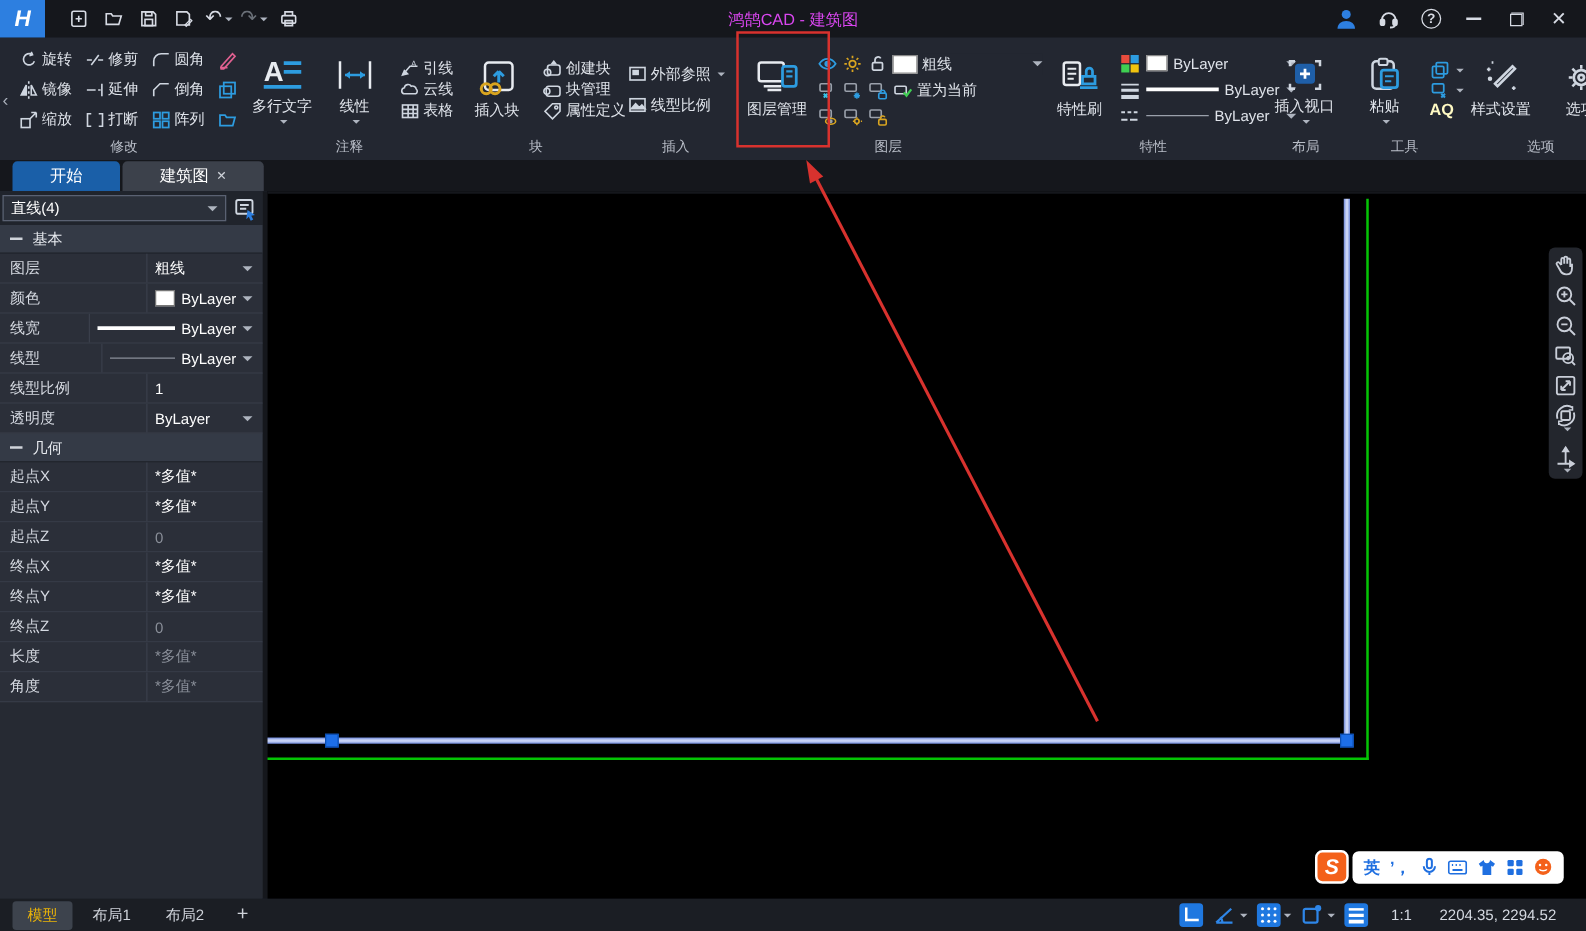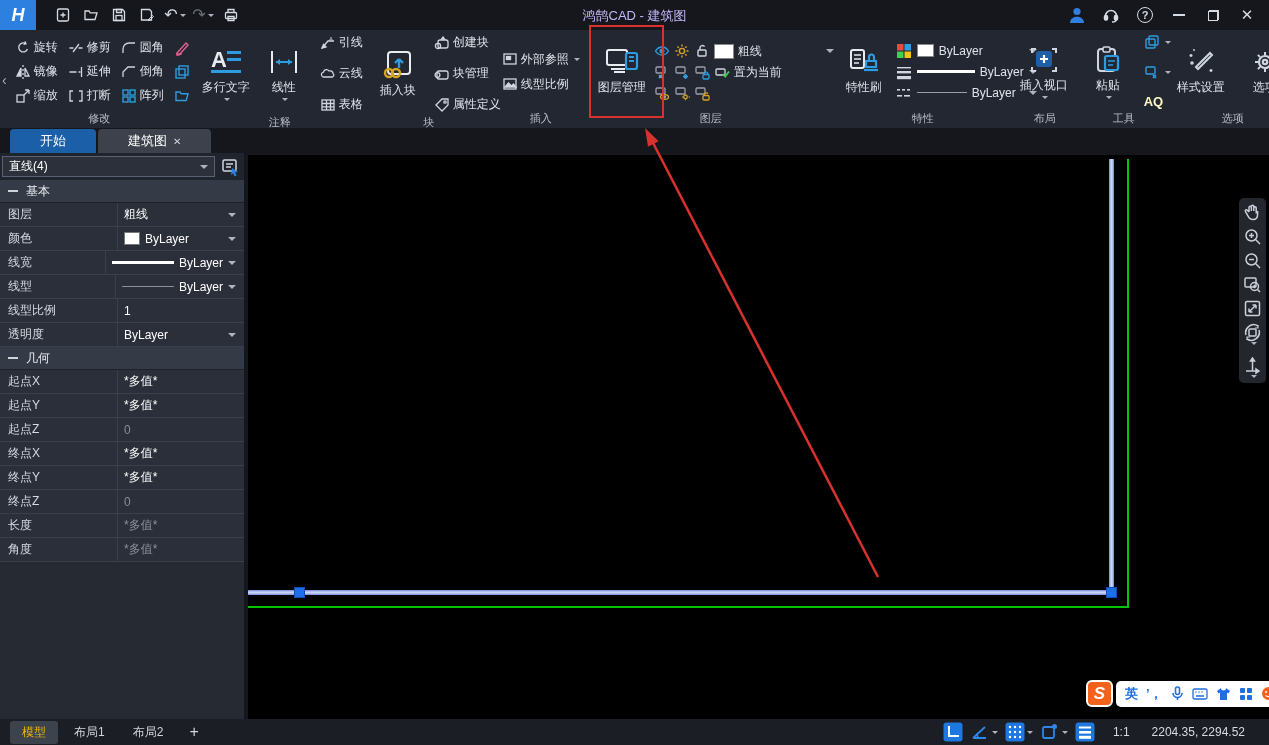--- a/index.html
+++ b/index.html
@@ -12,21 +12,21 @@
   .hlogo { width:36px; height:30px; background:#2d7fe0; color:#fff; font-weight:bold; font-style:italic;
     font-size:18px; display:flex; align-items:center; justify-content:center; }
   .qat { display:flex; align-items:center; gap:2px; margin-left:14px; }
   .qat .btn { height:24px; min-width:26px; display:flex; align-items:center; justify-content:center;
     color:#d7dbe4; border-radius:3px; padding:0 2px; }
   .qat .glyph { font-size:16px; line-height:1; }
   .dis { color:#6a7078 !important; }
   .caret { width:0; height:0; border-left:4px solid transparent; border-right:4px solid transparent;
     border-top:4px solid #aeb4bf; display:inline-block; margin-left:2px; }
   .caret.sm { border-left-width:3px; border-right-width:3px; border-top-width:3px; }
-  .title-text { position:absolute; left:50%; transform:translateX(-50%); top:7px; color:#c4b5fd; font-size:13px; }
+  .title-text { position:absolute; left:50%; transform:translateX(-50%); top:7px; color:#d946ef; font-size:13px; }
   .win-ctrls { margin-left:auto; display:flex; align-items:center; gap:6px; padding-right:8px; }
   .win-ctrls .wbtn { width:28px; height:24px; display:flex; align-items:center; justify-content:center; color:#d7dbe4; }
   .minbar { width:12px; height:2px; background:#d7dbe4; }
   .restore { position:relative; width:11px; height:11px; }
   .restore::before { content:""; position:absolute; right:0; top:0; width:8px; height:8px; border:1.4px solid #d7dbe4; }
   .restore::after { content:""; position:absolute; left:0; bottom:0; width:8px; height:8px; border:1.4px solid #d7dbe4; background:#15171c; }
   .helpcircle { width:16px; height:16px; border:1.4px solid #d7dbe4; border-radius:50%;
     display:flex; align-items:center; justify-content:center; font-size:11px; font-weight:bold; }
 
   
@@ -34,21 +34,21 @@
   .collapse { width:10px; display:flex; align-items:center; justify-content:center; color:#aab0bb; font-size:14px; }
   .rgroup { display:flex; flex-direction:column; }
   .rgroup .gbody { flex:1; display:flex; align-items:center; gap:6px; padding:2px 4px; }
   .rgroup .glabel { height:17px; text-align:center; color:#b9bec8; font-size:11px; line-height:15px; }
   .rdiv { width:1px; background:#3a3f4a; margin:6px 2px; }
   .mgrid { display:grid; grid-template-columns:auto auto auto auto; grid-auto-rows:24px; column-gap:2px; align-items:center; }
   .mitem { display:flex; align-items:center; gap:3px; padding:0 4px; white-space:nowrap; color:#dfe3ea; }
   .icon16 { width:16px; height:16px; flex:0 0 16px; }
   .bigbtn { display:flex; flex-direction:column; align-items:center; justify-content:center; gap:2px;
     padding:0 5px; min-width:52px; text-align:center; white-space:nowrap; }
-  .colstack { display:flex; flex-direction:column; justify-content:center; gap:14px; }
+  .colstack { display:flex; flex-direction:column; justify-content:center; gap:0; }
   .layerctl { display:flex; flex-direction:column; gap:4px; justify-content:center; }
   .lrow { display:flex; align-items:center; gap:4px; }
   .swatch { width:20px; height:15px; background:#fff; border:1px solid #888; }
   .layerdrop { display:flex; align-items:center; gap:6px; background:#232731; min-width:96px; }
   .proprow { display:flex; align-items:center; gap:5px; }
   .wline-thick { width:58px; height:3px; background:#fff; }
   .wline-thin { width:50px; height:1px; background:#9aa0ab; }
   .aqtext { color:#fef9c3; font-weight:bold; font-size:13px; }
 
   
@@ -56,21 +56,21 @@
   .dtab { height:24px; padding:0 30px; display:flex; align-items:center; gap:6px; font-size:13px;
     border-radius:4px 4px 0 0; }
   .dtab.start { background:#1a5fa8; color:#fff; }
   .dtab.active { background:#3c414b; color:#fff; }
   .dtab .x { font-size:10px; color:#cfd3da; }
 
   
   .main { position:absolute; top:153px; left:0; width:1269px; height:566px; display:flex; }
 
   
-  .panel { width:248px; background:#262a33; border-right:4px solid #15171c; display:flex; flex-direction:column; }
+  .panel { width:214px; background:#262a33; border-right:4px solid #15171c; display:flex; flex-direction:column; }
   .panel-head { height:27px; display:flex; align-items:center; gap:3px; padding:2px 2px; background:#20242c; }
   .selectbox { flex:1; height:21px; background:#2b303a; border:1px solid #5a6172; display:flex; align-items:center;
     padding:0 6px; color:#fff; }
   .selectbox .caret { margin-left:auto; }
   .qsel { width:24px; height:23px; display:flex; align-items:center; justify-content:center; }
   .sect { height:23px; background:#343a46; display:flex; align-items:center; gap:8px; padding:0 8px;
     border-bottom:1px solid #1d2027; color:#e8ebf0; }
   .minus { width:10px; height:2px; background:#cfd3da; }
   .prow { height:24px; display:flex; border-bottom:1px solid #3a3f4b; background:#2b2f39; }
   .prow .pl { width:118px; padding:0 8px; display:flex; align-items:center; color:#d6dae2; border-right:1px solid #3a3f4b; }

